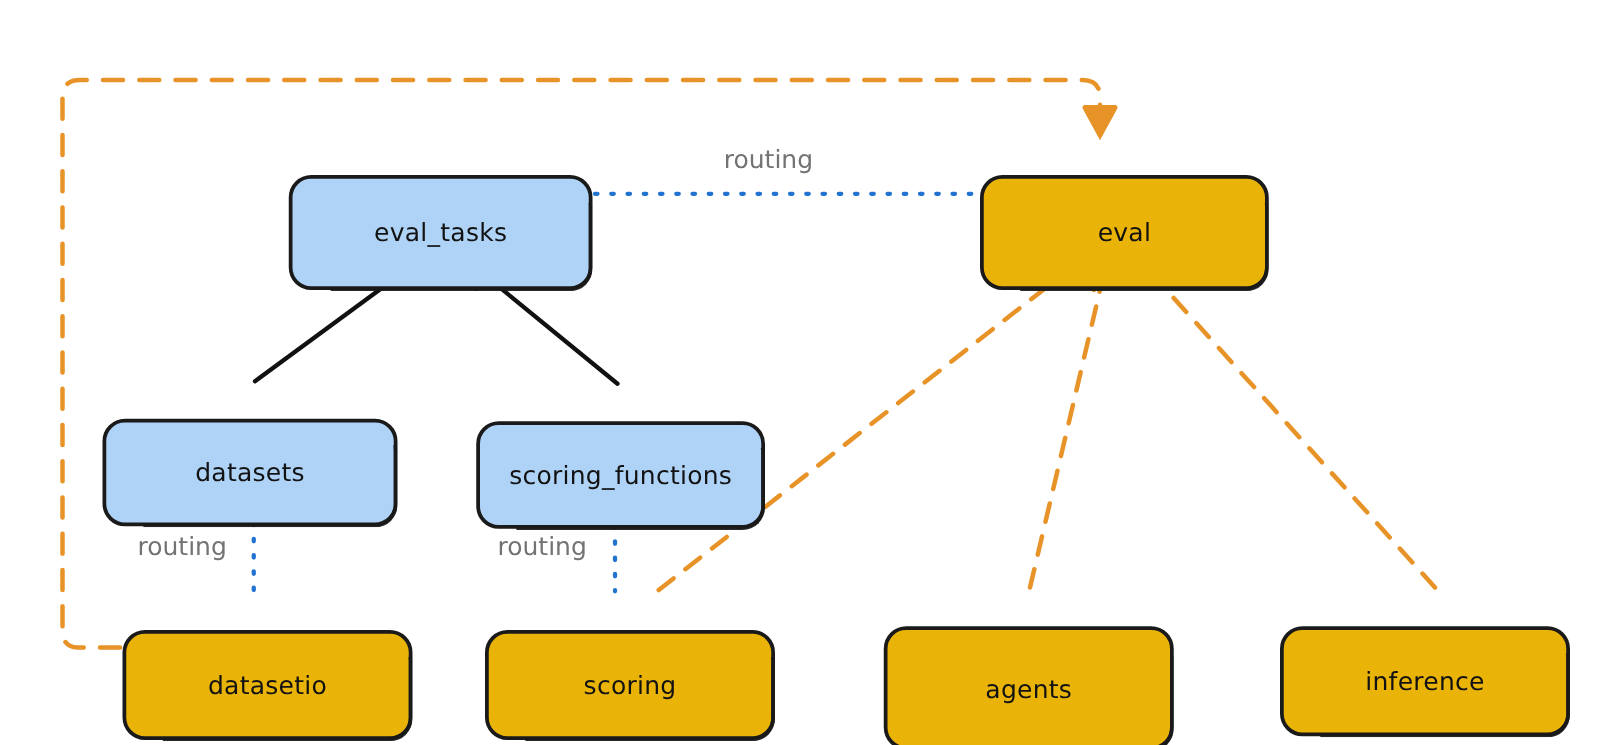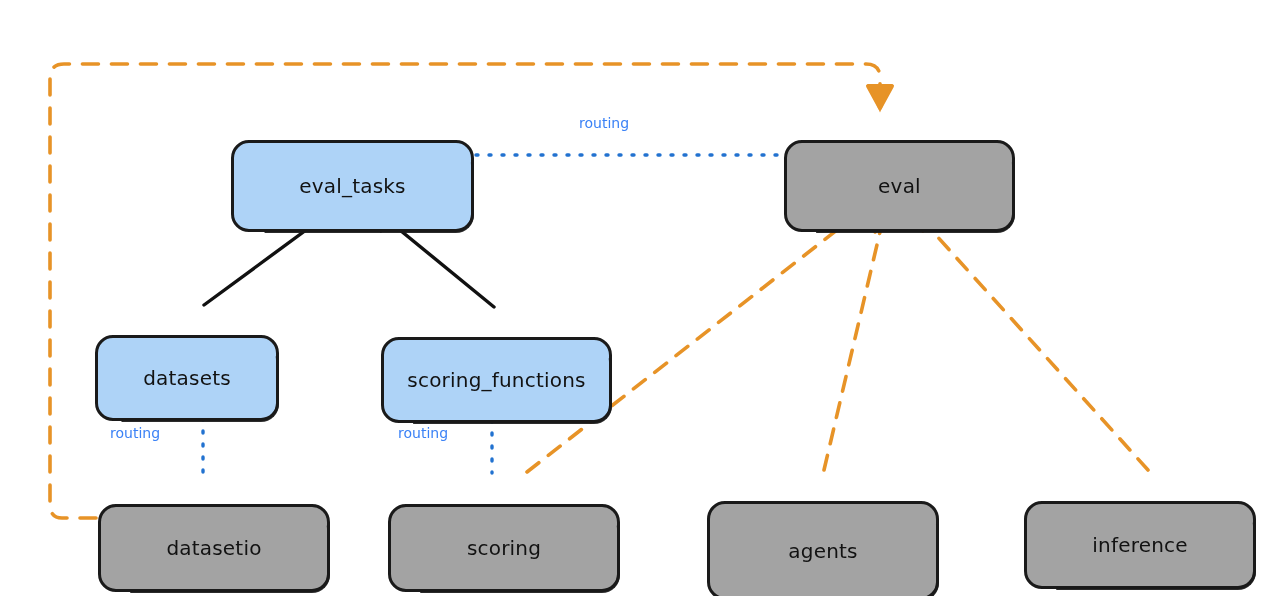--- a/index.html
+++ b/index.html
@@ -46,34 +46,34 @@
     border-radius: 18px;
     border-right: 3px solid #1a1a1a;
     border-bottom: 3px solid #1a1a1a;
     border-left: 3px solid transparent;
     border-top: 3px solid transparent;
     pointer-events: none;
     opacity: 0.92;
     clip-path: inset(18% 0 0 12%);
   }
   .node-blue { background: #aed3f7; }
-  .node-green { background: #a3a3a3; }
+  .node-green { background: #eab308; }
   .node-label {
     position: relative;
     z-index: 2;
     color: #121212;
     font-size: 20px;
     letter-spacing: 0.2px;
     white-space: nowrap;
     font-family: "DejaVu Sans", sans-serif;
   }
   .edge-label {
     position: absolute;
-    color: #3b82f6;
-    font-size: 14px;
+    color: #737373;
+    font-size: 20px;
     white-space: nowrap;
     z-index: 6;
     font-family: "DejaVu Sans", sans-serif;
   }
 </style>
 </head>
 <body>
 
 <div id="canvas">
 
@@ -129,21 +129,21 @@
   </svg>
 
   <div class="node node-blue" style="left:231px; top:110px; width:243px; height:92px;">
     <span class="node-label">eval_tasks</span>
   </div>
 
   <div class="node node-green" style="left:784px; top:110px; width:231px; height:92px;">
     <span class="node-label">eval</span>
   </div>
 
-  <div class="node node-blue" style="left:95px; top:305px; width:184px; height:86px;">
+  <div class="node node-blue" style="left:82px; top:305px; width:236px; height:86px;">
     <span class="node-label">datasets</span>
   </div>
 
   <div class="node node-blue" style="left:381px; top:307px; width:231px; height:86px;">
     <span class="node-label">scoring_functions</span>
   </div>
 
   <div class="node node-green" style="left:98px; top:474px; width:232px; height:88px;">
     <span class="node-label">datasetio</span>
   </div>

